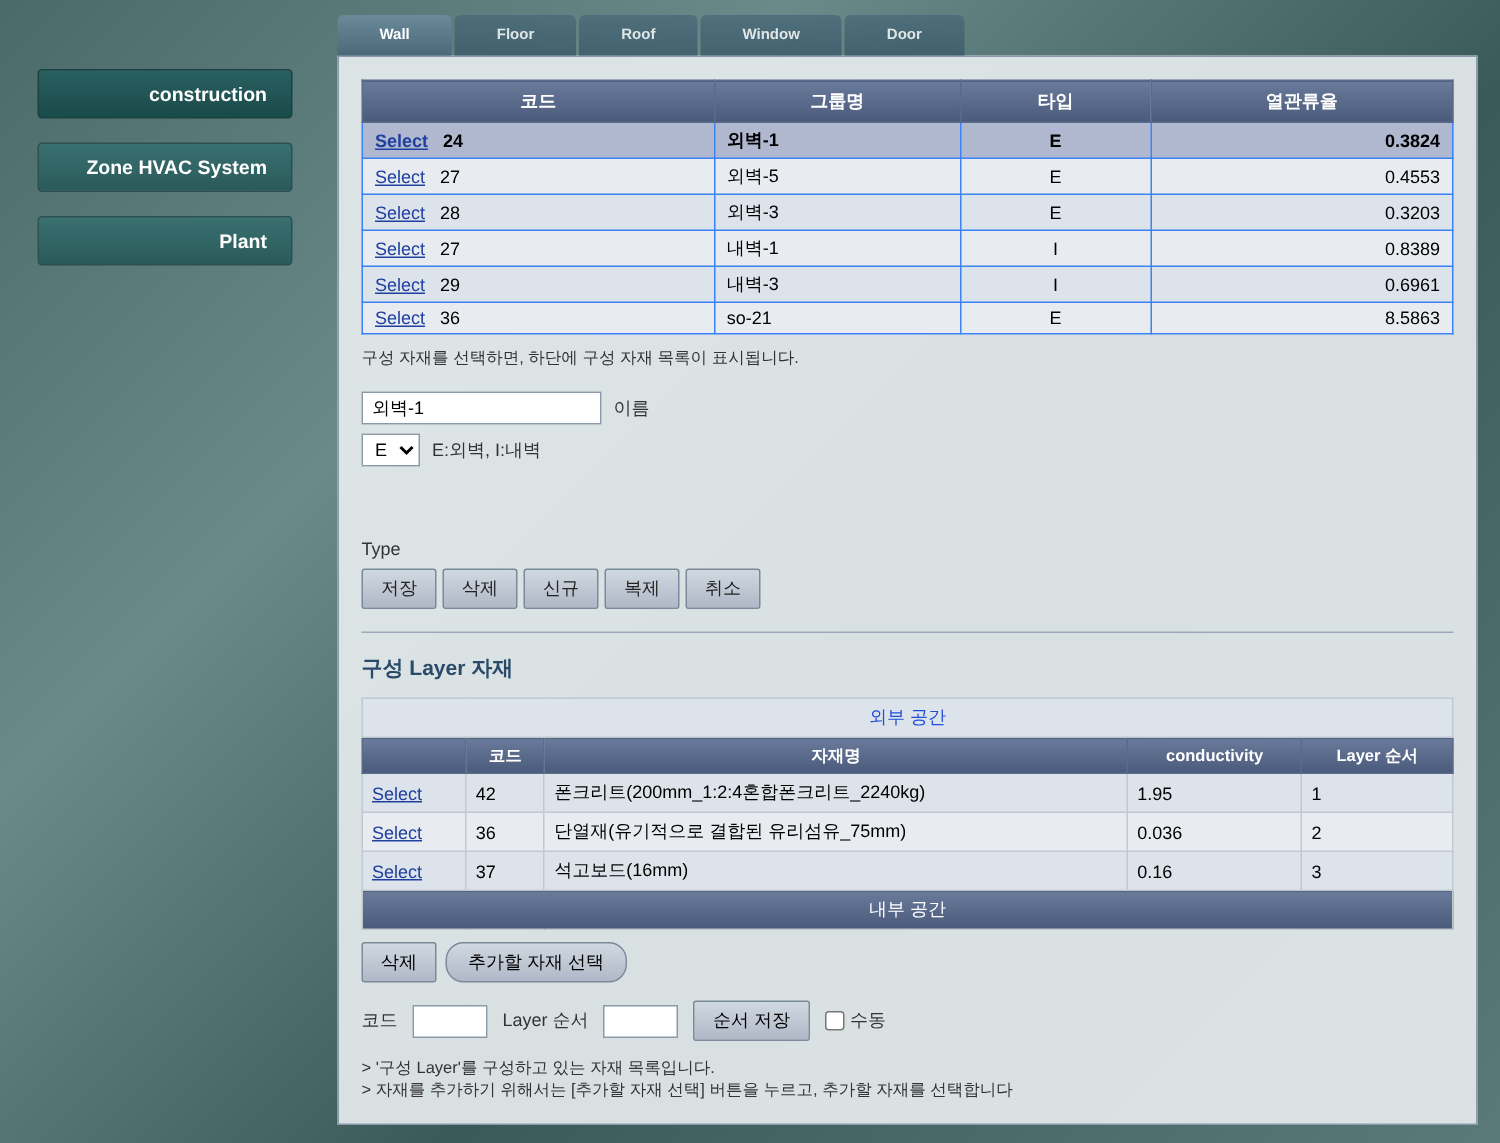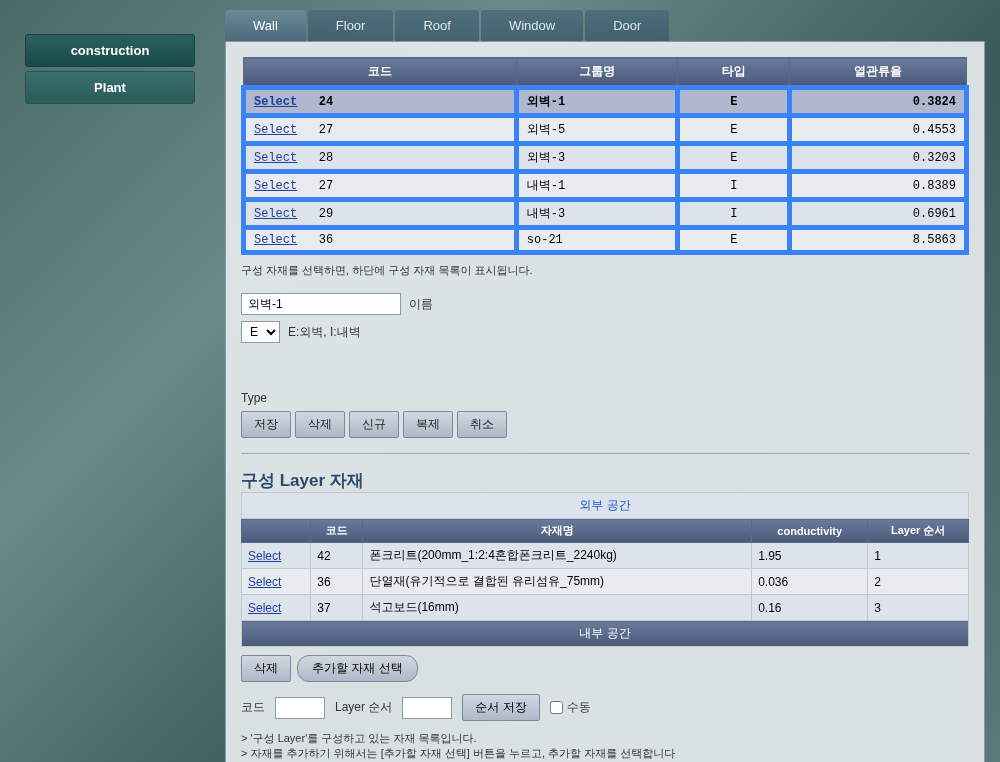--- a/index.html
+++ b/index.html
@@ -34,22 +34,22 @@
     .sidebar {
       width: 220px;
       padding: 30px 10px 10px 10px;
       flex-shrink: 0;
     }
 
     .sidebar-btn {
       display: block;
       width: 170px;
       padding: 8px 16px;
-      margin: 4px auto;
-      text-align: center;
+      margin: 16px auto;
+      text-align: right;
       color: white;
       font-size: 13px;
       font-weight: bold;
       cursor: pointer;
       border: none;
       border-radius: 3px;
       text-decoration: none;
     }
 
     .sidebar-btn.dark-teal {
@@ -69,22 +69,22 @@
     }
 
     
     .tabs {
       display: flex;
       margin-bottom: 0;
     }
 
     .tab {
       padding: 8px 28px;
-      font-size: 13px;
-      font-weight: normal;
+      font-size: 10px;
+      font-weight: bold;
       cursor: pointer;
       color: white;
       border-radius: 4px 4px 0 0;
       margin-right: 2px;
       text-align: center;
     }
 
     .tab.active {
       background: linear-gradient(180deg, #6a8a9a 0%, #4a6a7a 100%);
     }
@@ -113,23 +113,22 @@
       background: linear-gradient(180deg, #6a7a9a 0%, #4a5a7a 100%);
       color: white;
       padding: 5px 8px;
       text-align: center;
       font-size: 12px;
       border: 1px solid #5a6a8a;
     }
 
     .data-table td {
       padding: 3px 8px;
-      border: 5px solid #3b82f6;
-      font-size: 12px;
-      font-family: Liberation Mono, monospace;
+      border: 1px solid #3b82f6;
+      font-size: 12px;
     }
 
     .data-table tr:nth-child(odd) td {
       background: #dde3ea;
     }
 
     .data-table tr:nth-child(even) td {
       background: #e8ecf0;
     }
 
@@ -208,23 +207,24 @@
 
     
     .divider {
       border: none;
       border-top: 1px solid #9aaabb;
       margin: 15px 0;
     }
 
     
     .section-title {
-      font-size: 17px;
+      font-size: 14px;
       font-weight: bold;
       color: #2a4a6a;
+      margin-bottom: 10px;
     }
 
     .layer-table {
       width: 100%;
       border-collapse: collapse;
     }
 
     .layer-header-outer {
       background: linear-gradient(180deg, #6a7a9a 0%, #4a5a7a 100%);
       color: #1d4ed8;
@@ -329,20 +329,21 @@
   </style>
 </head>
 <body>
 
 <div class="bg-texture"></div>
 
 <div class="main-container">
 
   <div class="sidebar">
     <button class="sidebar-btn dark-teal">construction</button>
+    <button class="sidebar-btn medium-teal">Zone HVAC System</button>
     <button class="sidebar-btn medium-teal">Plant</button>
   </div>
 
   <div class="content">
 
     <div class="tabs">
       <div class="tab active">Wall</div>
       <div class="tab inactive">Floor</div>
       <div class="tab inactive">Roof</div>
       <div class="tab inactive">Window</div>

